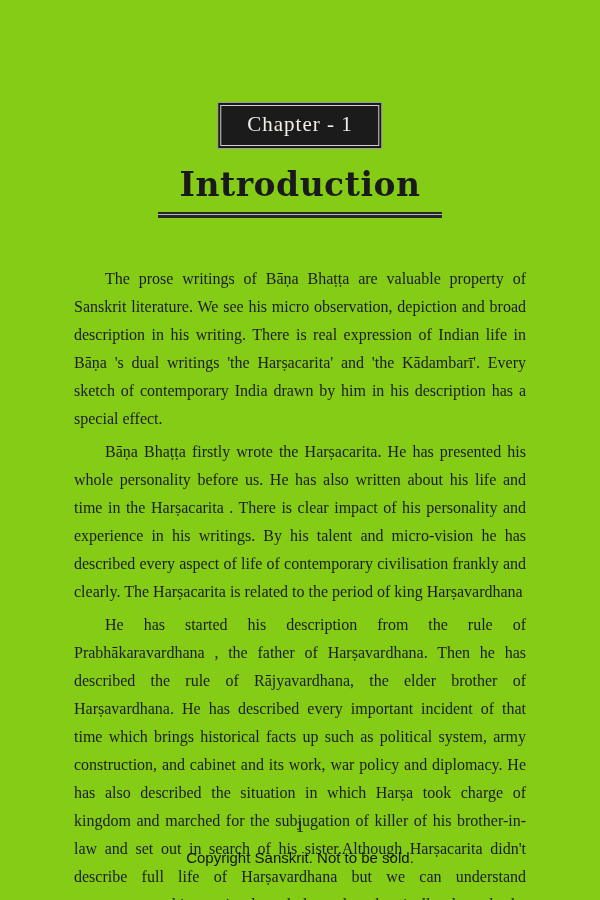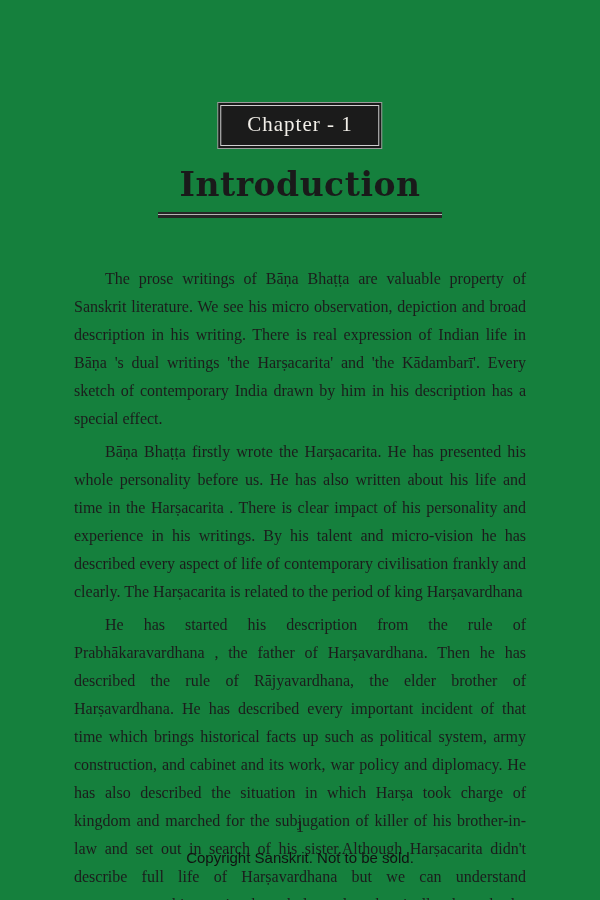--- a/index.html
+++ b/index.html
@@ -4,21 +4,21 @@
 <style>
   html, body { margin: 0; padding: 0; }
   body {
     width: 600px; height: 900px;
     background: #ffffff;
     font-family: "Liberation Serif", "DejaVu Serif", serif;
   }
   .page {
     position: relative;
     width: 600px; height: 900px;
-    background: #15803d;
+    background: #84cc16;
     color: #1c1c1c;
     overflow: hidden;
   }
   .chapter-box {
     position: absolute;
     top: 103px; left: 50%;
     transform: translateX(-50%);
     background: #1b1b1b;
     border: 2px solid #1b1b1b;
     outline: 1px solid #9a9a9a;

